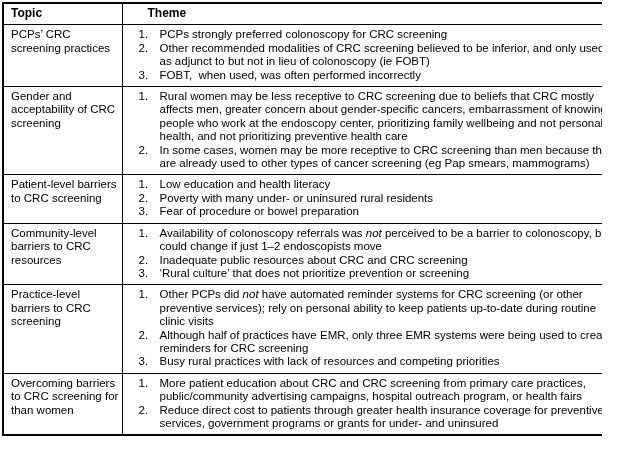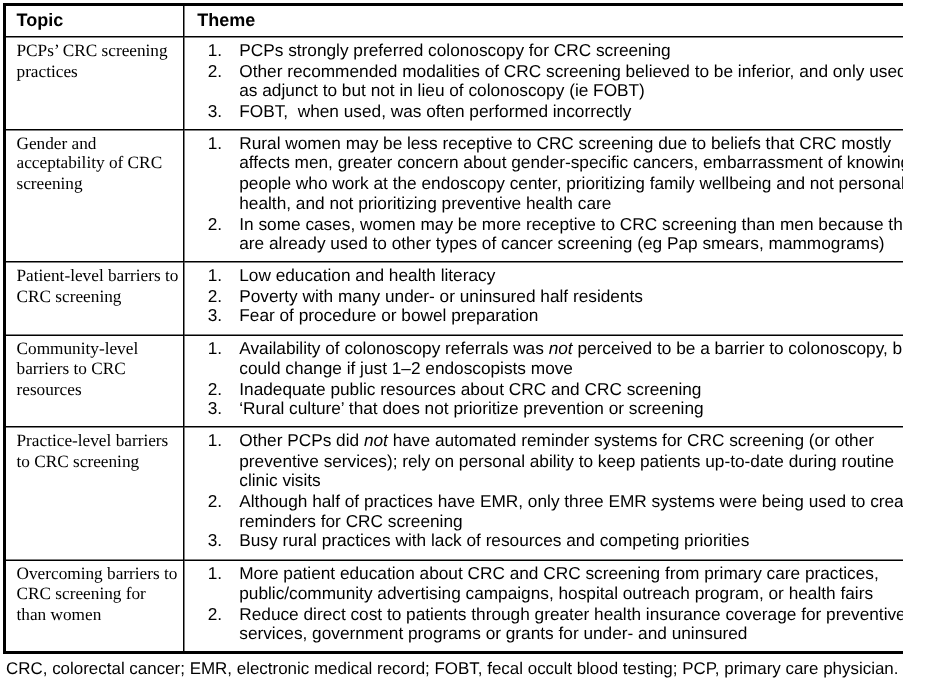--- a/index.html
+++ b/index.html
@@ -34,25 +34,24 @@
     vertical-align: top;
     text-align: left;
     font-weight: normal;
   }
   th {
     font-weight: bold;
     font-size: 12px;
     padding: 3px 3px 4px 7px;
     line-height: 13.4px;
   }
-  th.theme-header { padding-left: 9px; }
+  th.theme-header { padding-left: 25px; }
   td.topic-cell {
     padding: 3px 2px 4px 7px;
     line-height: 13.4px;
-    font-family: Liberation Serif, serif;
   }
   td.theme-cell {
     padding: 3px 4px 4px 0;
   }
   ol.theme-list {
     margin: 0;
     padding: 0 0 0 16px;
     list-style: none;
   }
   li.theme-item {
@@ -128,21 +127,21 @@
         <tr>
           <td class="topic-cell">Patient-level barriers to CRC screening</td>
           <td class="theme-cell">
             <ol class="theme-list">
               <li class="theme-item">
                 <span class="item-number">1.</span>
                 <span class="item-text"><span>Low education and health literacy</span></span>
               </li>
               <li class="theme-item">
                 <span class="item-number">2.</span>
-                <span class="item-text"><span>Poverty with many under- or uninsured half residents</span></span>
+                <span class="item-text"><span>Poverty with many under- or uninsured rural residents</span></span>
               </li>
               <li class="theme-item">
                 <span class="item-number">3.</span>
                 <span class="item-text"><span>Fear of procedure or bowel preparation</span></span>
               </li>
             </ol>
           </td>
         </tr>
         <tr>
           <td class="topic-cell">Community-level barriers to CRC resources</td>
@@ -193,15 +192,14 @@
               <li class="theme-item">
                 <span class="item-number">2.</span>
                 <span class="item-text"><span>Reduce direct cost to patients through greater health insurance coverage for preventive services, government programs or grants for under- and uninsured</span></span>
               </li>
             </ol>
           </td>
         </tr>
       </tbody>
   </table>
 
-  <div class="footnote">CRC, colorectal cancer; EMR, electronic medical record; FOBT, fecal occult blood testing; PCP, primary care physician.</div>
 
 </div>
 
 </body></html>

